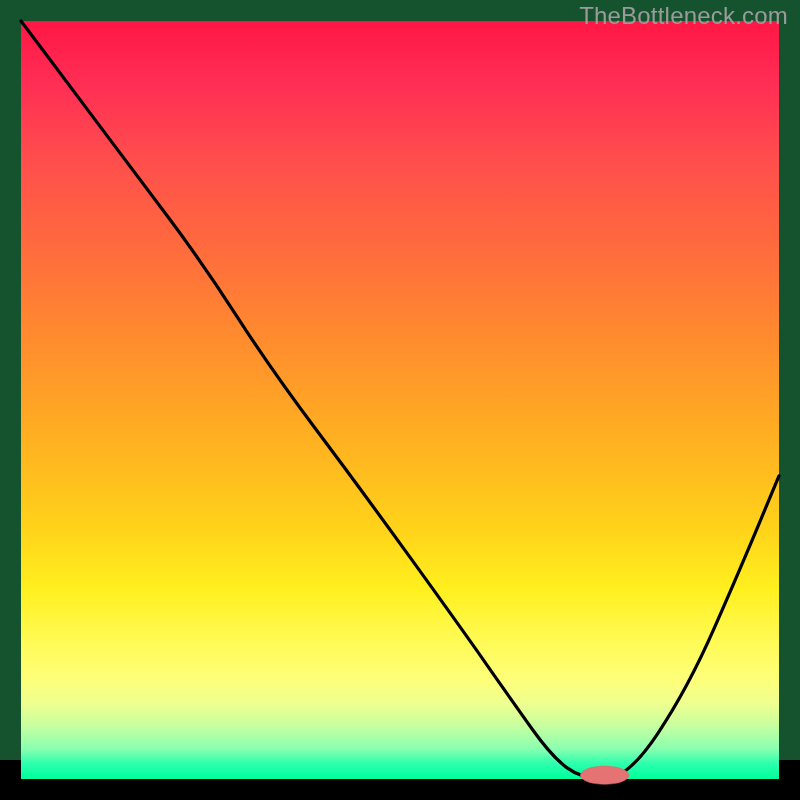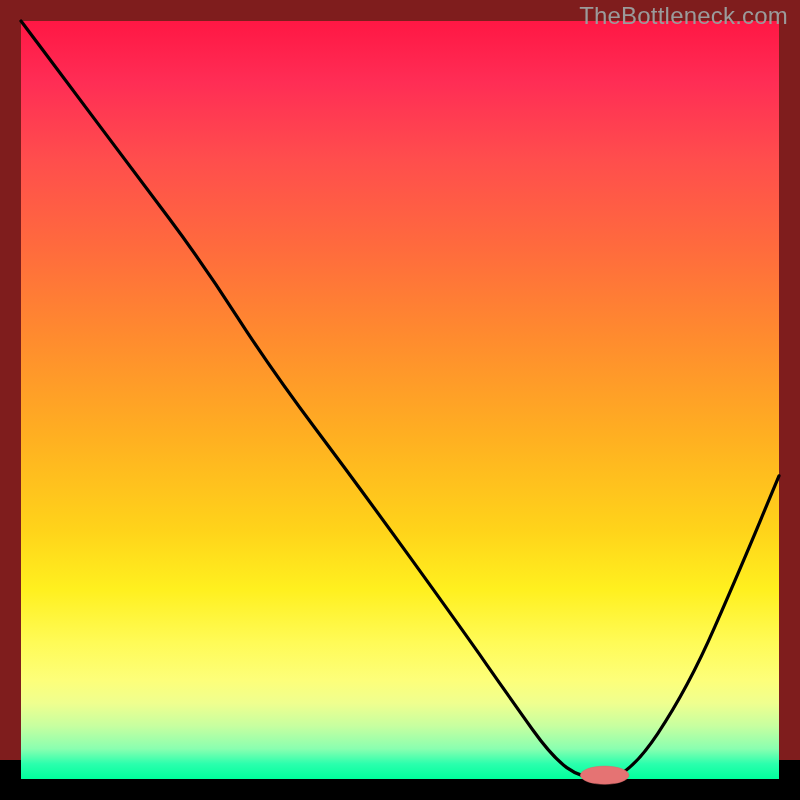--- a/index.html
+++ b/index.html
@@ -8,21 +8,21 @@
     width: 800px;
     height: 800px;
     background: #000;
     font-family: Arial, Helvetica, sans-serif;
     overflow: hidden;
   }
   .frame {
     position: relative;
     width: 800px;
     height: 760px;
-    background: #7f1d1d;
+    background: #14532d;
   }
   .plot {
     position: absolute;
     left: 21px;
     top: 21px;
     width: 758px;
     height: 758px;
     
     background: linear-gradient(
       to bottom,

